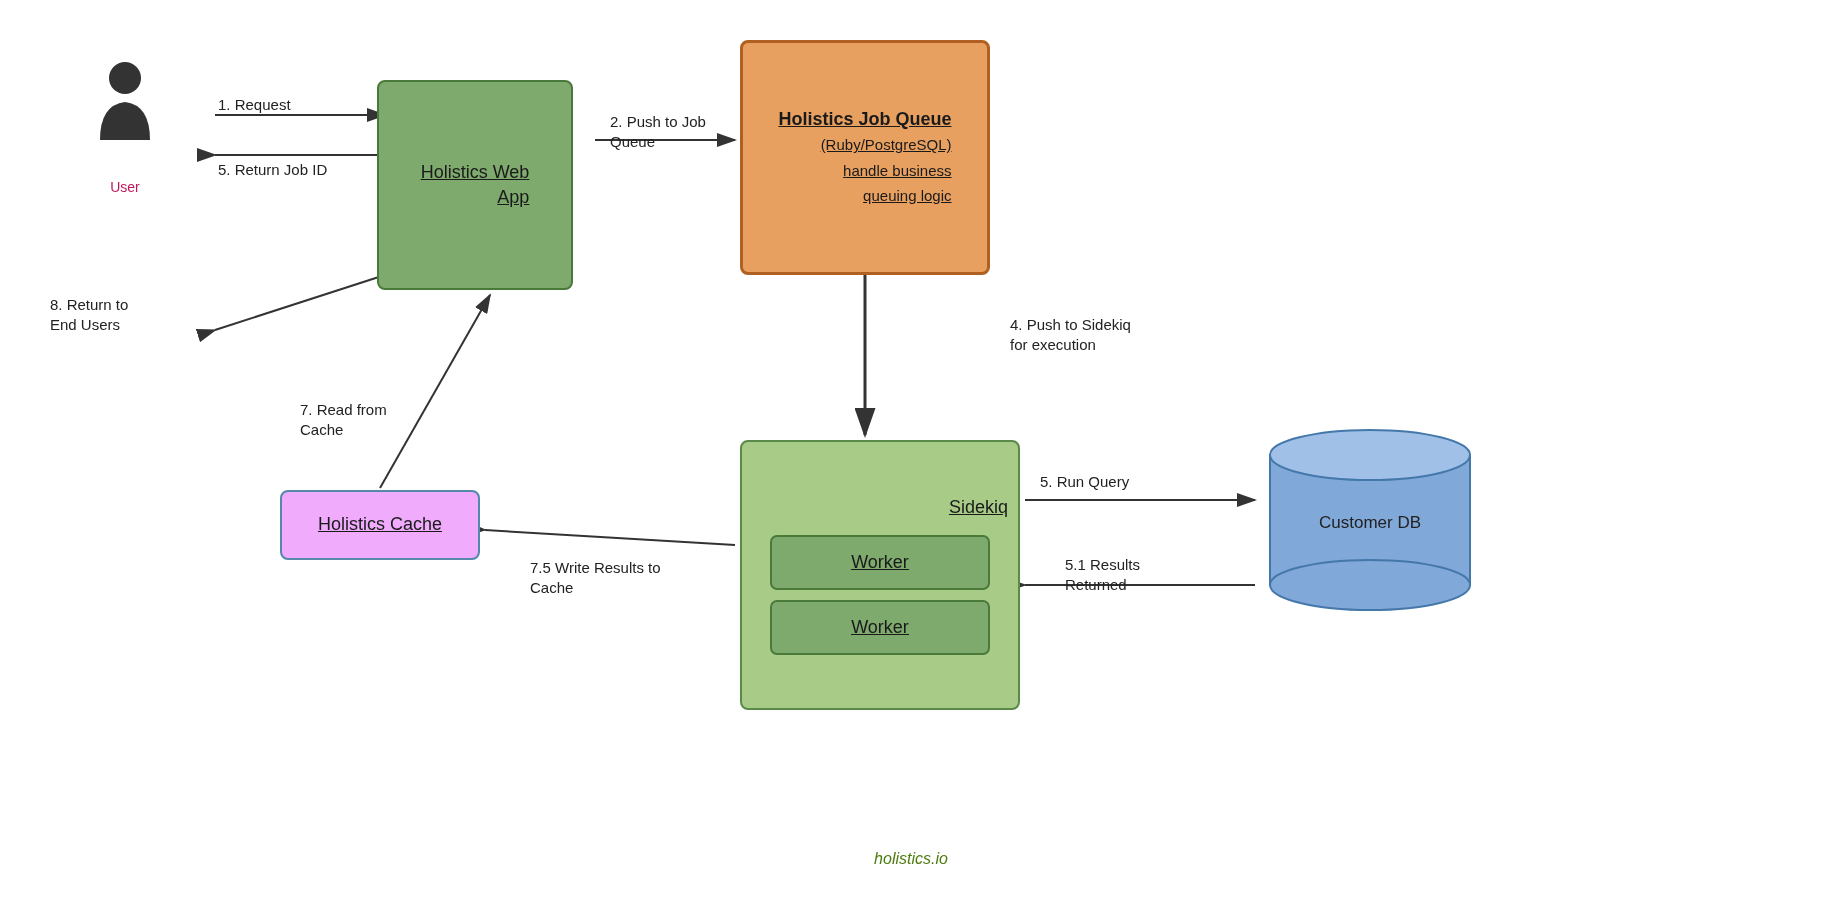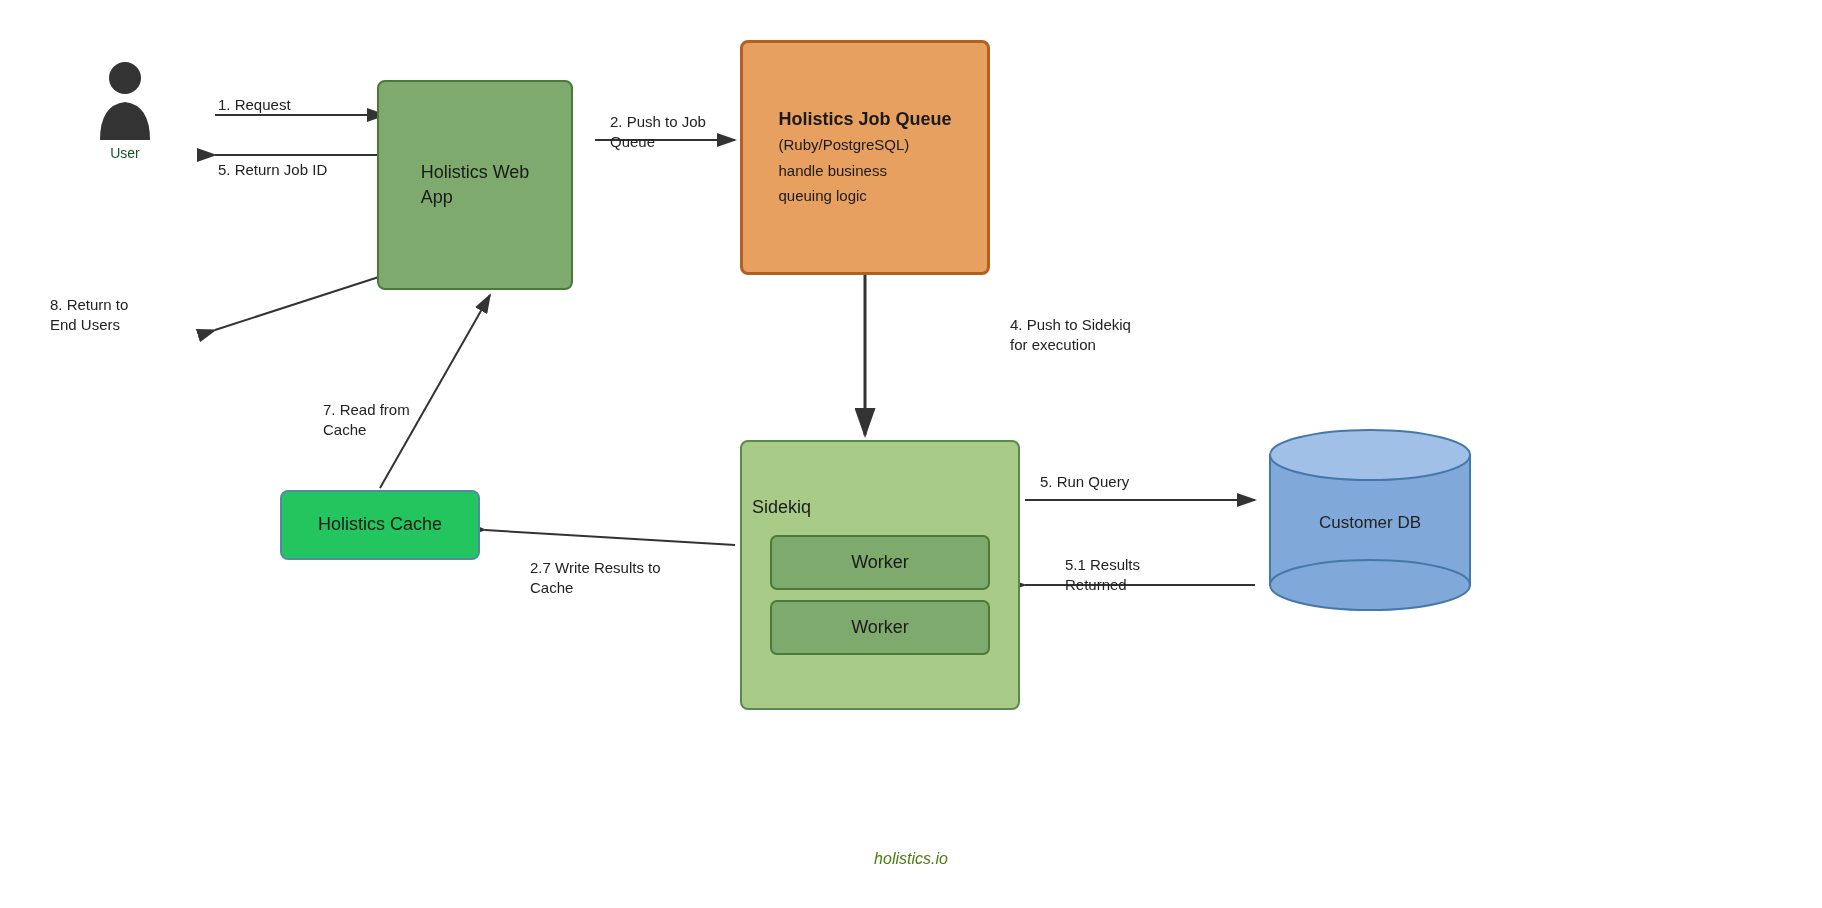--- a/index.html
+++ b/index.html
@@ -15,44 +15,45 @@
       position: relative;
       width: 1822px;
       height: 908px;
     }
     
     .box {
       position: absolute;
       display: flex;
       align-items: center;
       justify-content: center;
-      text-align: left;
+      text-align: right;
       border: 2px solid #555;
       border-radius: 8px;
       font-size: 18px;
       line-height: 1.4;
+      text-decoration: underline;
     }
     .box-green {
       background: #7faa6e;
       color: #1a1a1a;
       border-color: #4a7a3a;
     }
     .box-orange {
       background: #e8a060;
       color: #1a1a1a;
       border-color: #b06020;
       border-width: 3px;
     }
     .box-light-green {
       background: #a8cc88;
       color: #1a1a1a;
       border-color: #5a8a4a;
     }
     .box-blue {
-      background: #22c55e;
+      background: #f0abfc;
       color: #1a1a1a;
       border-color: #5588aa;
     }
     .box-worker {
       background: #7faa6e;
       color: #1a1a1a;
       border-color: #4a7a3a;
       border-radius: 7px;
     }
     
@@ -71,21 +72,22 @@
       height: 908px;
       pointer-events: none;
     }
     
     .user-icon {
       position: absolute;
       display: flex;
       flex-direction: column;
       align-items: center;
       font-size: 14px;
-      color: #14532d;
+      color: #be185d;
+      gap: 34px;
     }
     
     .footer {
       position: absolute;
       font-style: italic;
       font-size: 16px;
       color: #4d7c0f;
     }
   </style>
 </head>
@@ -182,25 +184,25 @@
   <div class="label" style="left:1040px; top:472px;">
     <span>5. Run Query</span>
   </div>
 
   <div class="label" style="left:1065px; top:555px;">
     <span style="white-space:pre-line;">5.1 Results
 Returned</span>
   </div>
 
   <div class="label" style="left:530px; top:558px;">
-    <span style="white-space:pre-line;">2.7 Write Results to
+    <span style="white-space:pre-line;">7.5 Write Results to
 Cache</span>
   </div>
 
-  <div class="label" style="left:323px; top:400px;">
+  <div class="label" style="left:300px; top:400px;">
     <span style="white-space:pre-line;">7. Read from
 Cache</span>
   </div>
 
   <div class="box box-blue" style="left:280px; top:490px; width:200px; height:70px;">
     <span>Holistics Cache</span>
   </div>
 
   <svg style="position:absolute; left:1255px; top:420px;" width="230" height="200">
 

